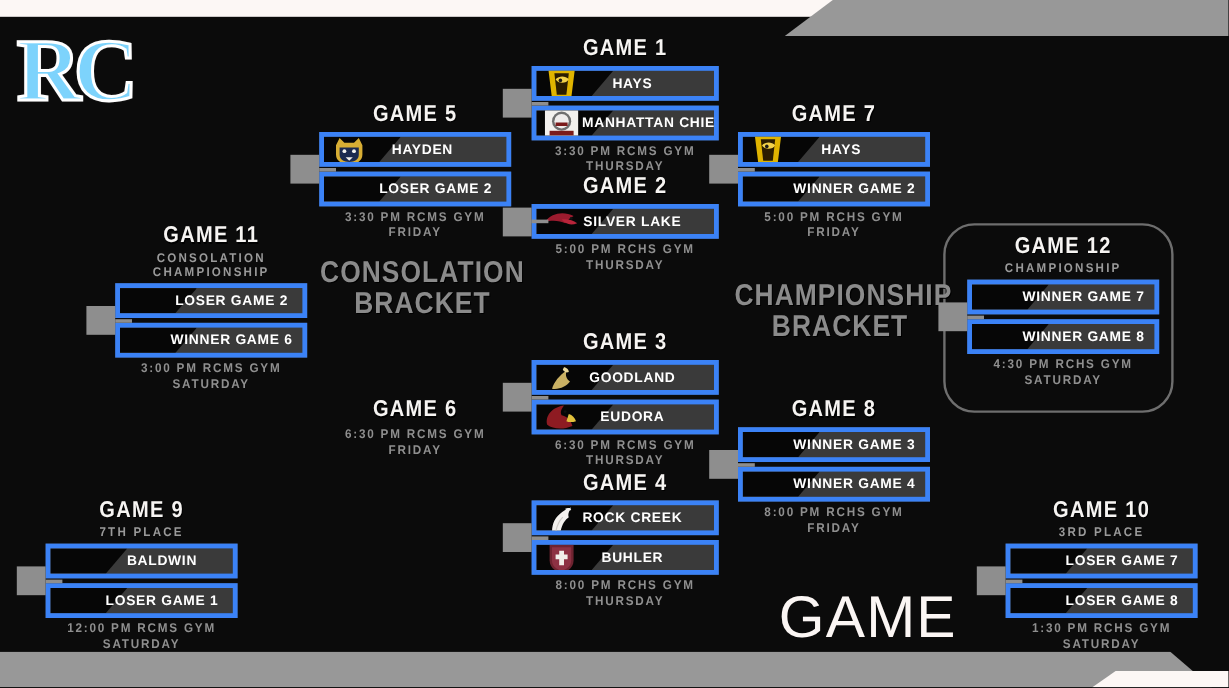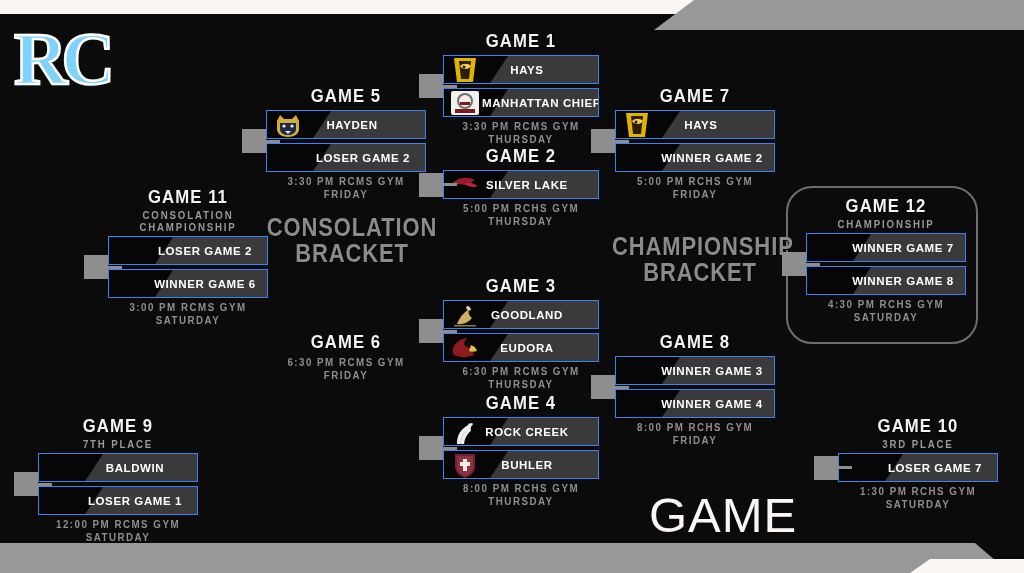--- a/index.html
+++ b/index.html
@@ -73,21 +73,21 @@
     line-height:1.15;
     white-space:nowrap;
     margin-top:1px;
   }
 
   .slots { position:relative; margin-top:3px; }
 
   .slot {
     position:relative;
     height:29px;
-    border:1px solid #3b82f6;
+    border:4px solid #3b82f6;
     background:#3a3a3a;
     overflow:hidden;
     display:flex; align-items:center;
   }
   .slot + .slot { margin-top:4px; }
 
   
   .slot::before {
     content:"";
     position:absolute; left:0; top:0; bottom:0; width:64px;
@@ -388,25 +388,28 @@
 SATURDAY</div>
       </div>
       <div class="game" style="left: 838px; top: 415px; width: 160px;">
         <div class="g-title">GAME 10</div>
         <div class="g-sub" style="white-space: pre-line;">3RD PLACE</div>
         <div class="slots">
           <div class="conn"></div>
           <div class="slot no-crest">
             <span class="tname">LOSER GAME 7</span>
           </div>
+          <div class="slot no-crest">
+            <span class="tname">LOSER GAME 8</span>
+          </div>
         </div>
         <div class="g-info" style="white-space: pre-line;">1:30 PM RCHS GYM
 SATURDAY</div>
       </div>
-      <div class="game" style="left: 108px; top: 186px; width: 160px;">
+      <div class="game" style="left: 96px; top: 186px; width: 160px;">
         <div class="g-title">GAME 11</div>
         <div class="g-sub" style="white-space: pre-line;">CONSOLATION
 CHAMPIONSHIP</div>
         <div class="slots">
           <div class="conn"></div>
           <div class="slot no-crest">
             <span class="tname">LOSER GAME 2</span>
           </div>
           <div class="slot no-crest">
             <span class="tname">WINNER GAME 6</span>

